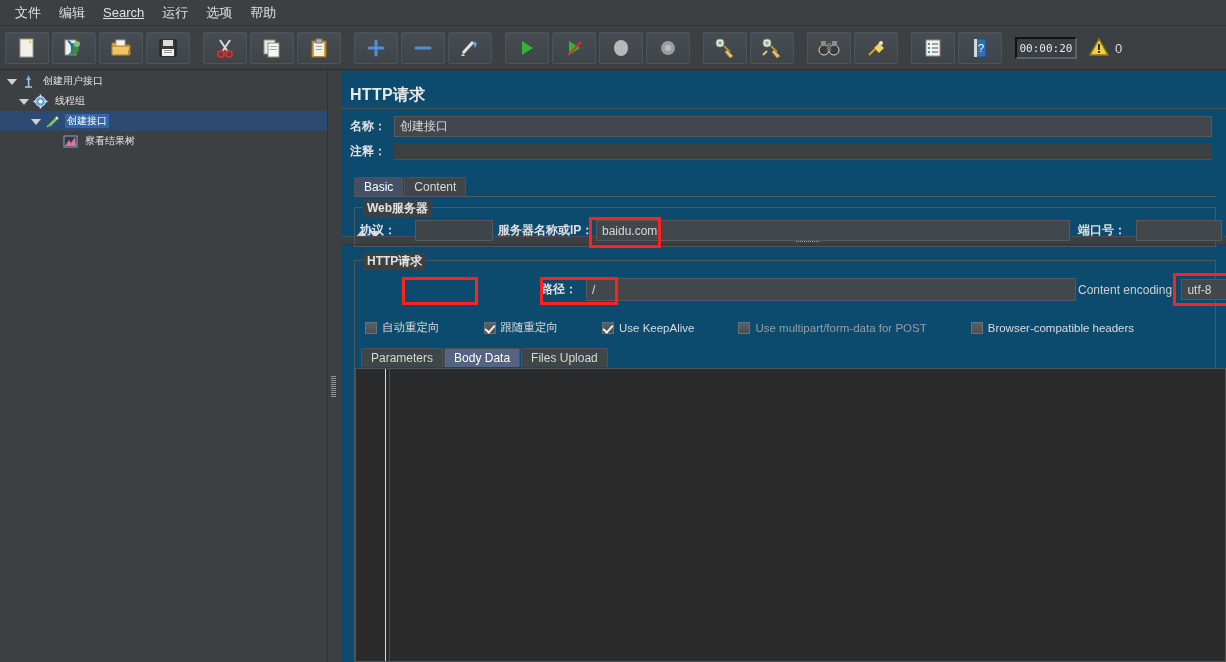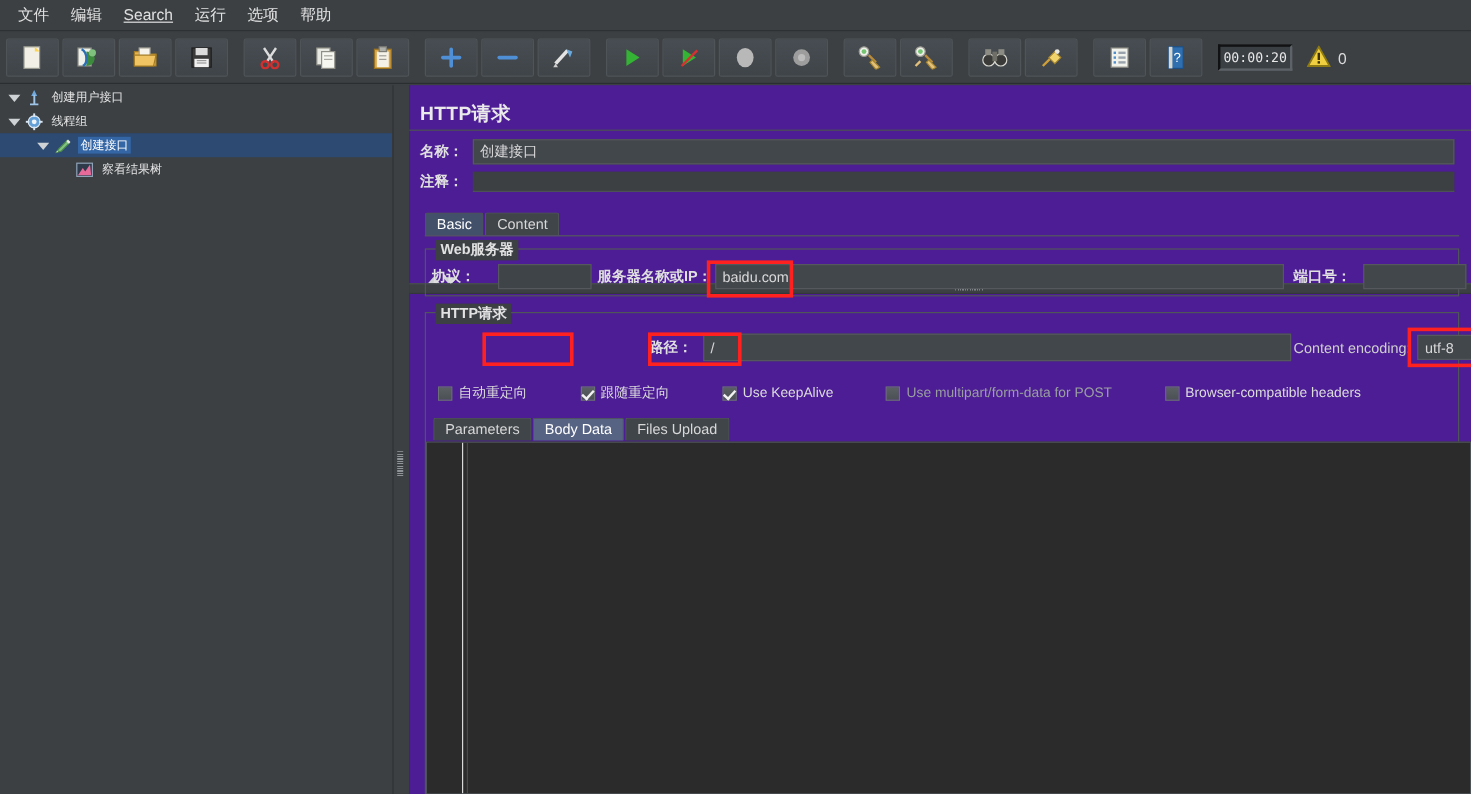--- a/index.html
+++ b/index.html
@@ -51,21 +51,21 @@
   
   .tree-panel{
     position:absolute;left:0;top:71px;width:327px;height:591px;
     background:#3c4043;overflow:hidden;
   }
   .tree-row{
     height:20px;display:flex;align-items:center;padding-left:6px;
     box-sizing:border-box;white-space:nowrap;font-size:10px;color:#e3e3e3;
   }
   .tree-row.depth1{padding-left:6px;}
-  .tree-row.depth2{padding-left:6px;}
+  .tree-row.depth2{padding-left:18px;}
   .tree-row.depth3{padding-left:30px;}
   .tree-row.depth4{padding-left:48px;}
   .tree-row.selected-row{background:#2c4a72;}
   .tree-label{padding:0 2px;}
   .tree-label.selected{background:#3465a4;color:#fff;}
   .twisty{
     width:11px;height:11px;margin-right:3px;display:inline-block;position:relative;flex:0 0 auto;
   }
   .twisty::after{
     content:"";position:absolute;left:1px;top:3px;
@@ -82,21 +82,21 @@
   }
   .vsplit .grip{
     position:absolute;left:3px;top:305px;width:5px;height:22px;
     background:repeating-linear-gradient(
       to bottom,#8f9498 0 1px,transparent 1px 2px);
   }
 
   
   .right{
     position:absolute;left:341px;top:71px;width:885px;height:591px;
-    background:#4c1d95;overflow:hidden;
+    background:#0c4a6e;overflow:hidden;
   }
   .panel-title{
     position:absolute;left:9px;top:14px;font-size:16px;color:#eaeaea;font-weight:bold;
     letter-spacing:.3px;
   }
   .sep-line{position:absolute;left:0;width:885px;height:1px;background:#4c5155;}
 
   .field-row{position:absolute;display:flex;align-items:center;}
   .flabel{font-size:12px;color:#e0e0e0;font-weight:bold;white-space:nowrap;}
   .tfield{

